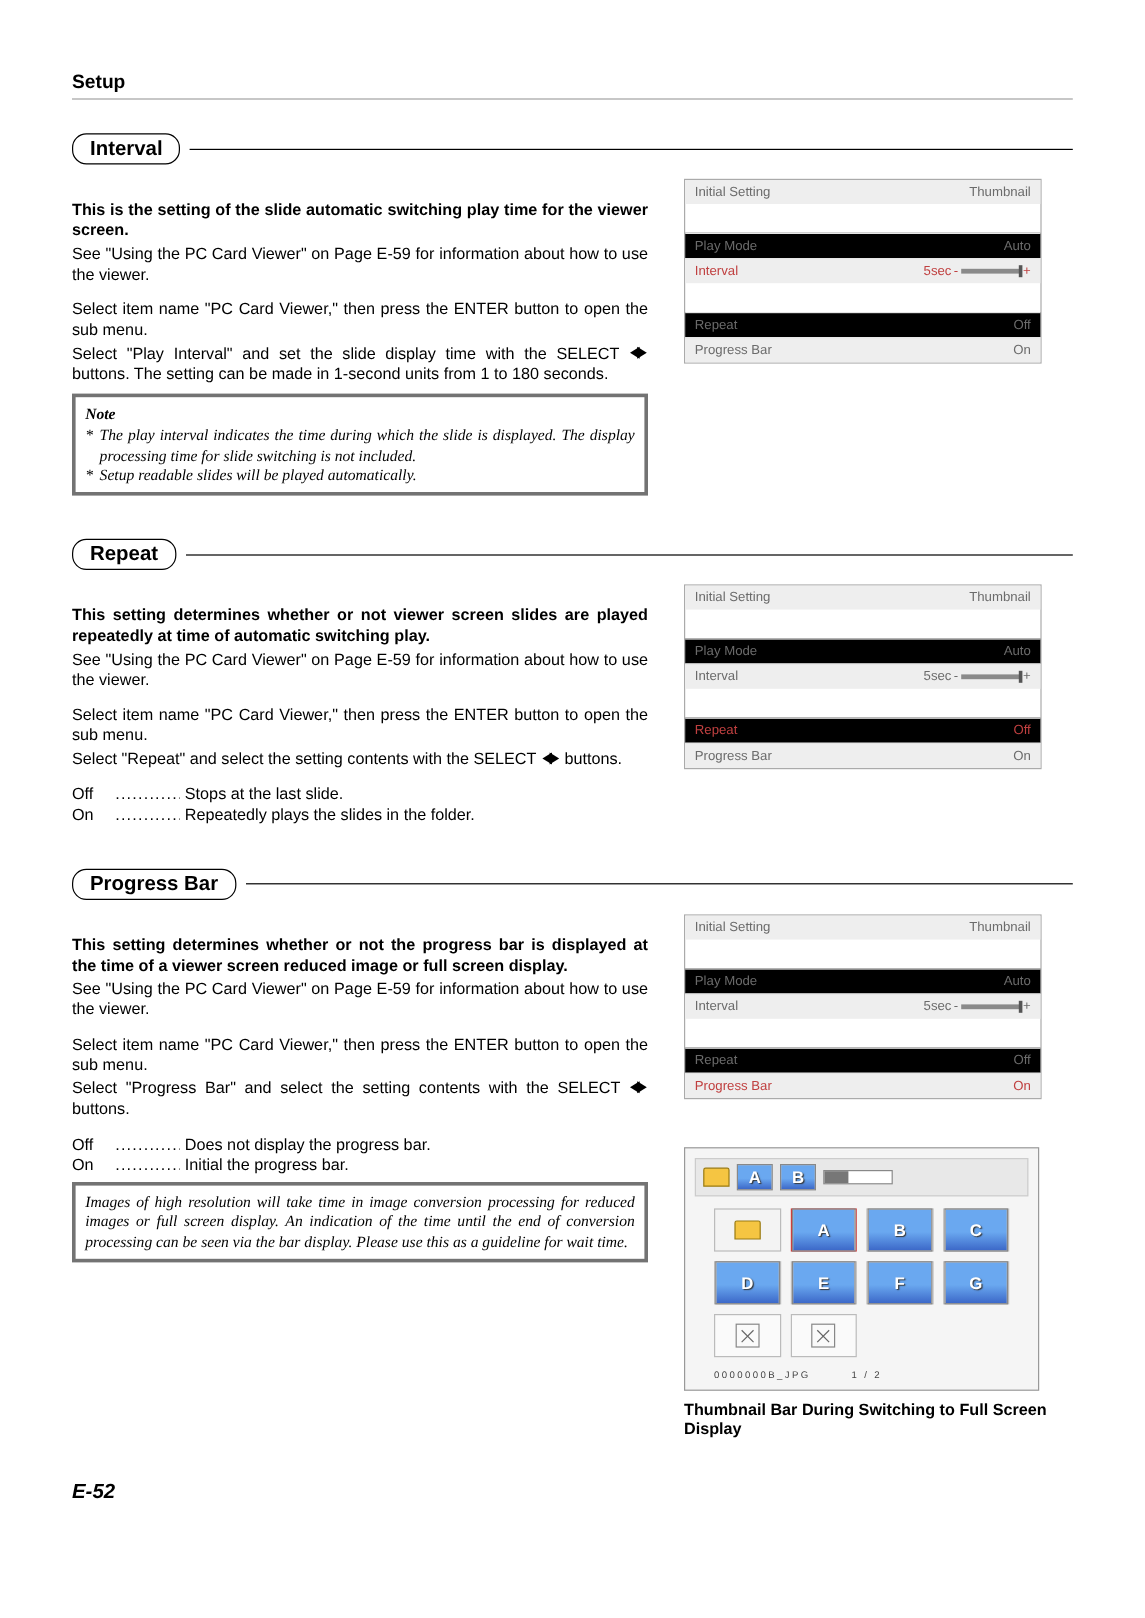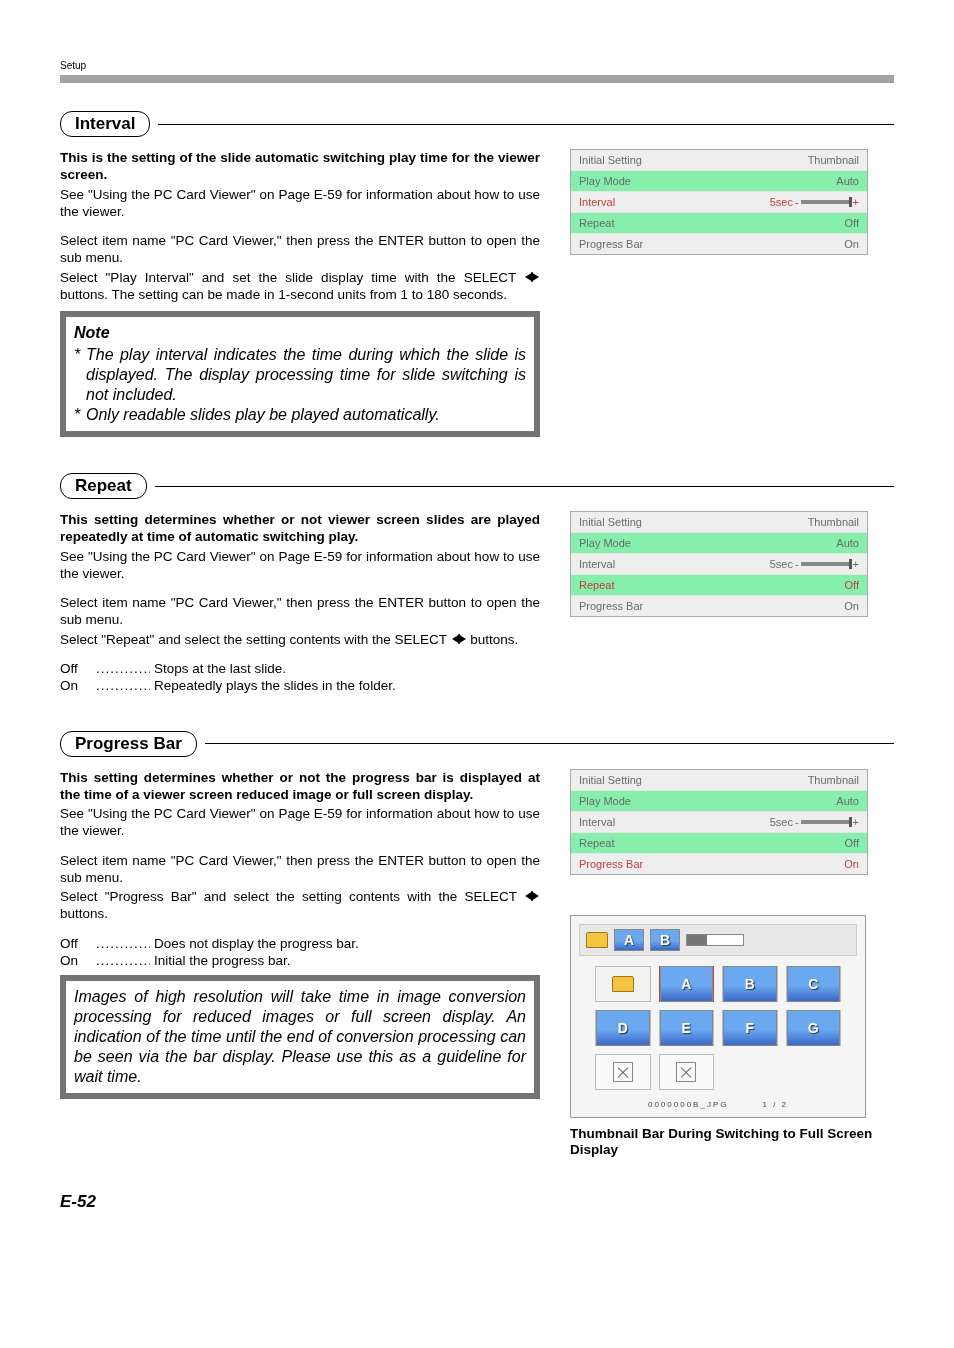--- a/index.html
+++ b/index.html
@@ -7,23 +7,23 @@
     margin: 0;
     padding: 0;
     background: #fff;
     color: #000;
     width: 954px;
   }
   .page {
     padding: 60px 60px 30px 60px;
   }
   .header-title {
-    font-weight: normal;
-    font-size: 10px;
-    border-bottom: 8px solid #a3a3a3;
+    font-weight: bold;
+    font-size: 16px;
+    border-bottom: 1px solid #a3a3a3;
     padding-bottom: 4px;
     margin-bottom: 28px;
   }
   .section-rule {
     display: flex;
     align-items: center;
     margin-bottom: 12px;
   }
   .section-pill {
     border: 1.5px solid #000;
@@ -40,42 +40,44 @@
   }
   .two-col {
     display: flex;
     gap: 30px;
     margin-bottom: 36px;
   }
   .left-col {
     flex: 0 0 480px;
     font-size: 13.5px;
     line-height: 1.28;
+    margin-top: 17px;
   }
   .right-col {
     flex: 1;
   }
   .bold {
     font-weight: bold;
   }
   .justify {
     text-align: justify;
   }
   .para {
     margin: 0 0 2px 0;
   }
   .gap {
     height: 10px;
   }
   .note-box {
-    border: 6px solid #737373;
+    border: 3px solid #737373;
     padding: 6px 8px;
     font-style: italic;
-    font-size: 16px;
+    font-size: 13px;
     line-height: 1.25;
+    font-family: Liberation Serif, serif;
   }
   .note-title {
     font-weight: bold;
     font-style: italic;
     margin-bottom: 2px;
   }
   .menu-table {
     border: 1px solid #aaa;
     font-size: 11px;
     color: #6b6b6b;
@@ -83,21 +85,21 @@
   }
   .menu-row {
     display: flex;
     border-top: 1px solid #e6e6e6;
     padding: 2px 8px;
     background: #eeeeee;
     height: 16px;
     align-items: center;
   }
   .menu-row:first-child { border-top: none; }
-  .menu-row.white { background: #86efac; }
+  .menu-row.white { background: #000000; margin-top: 24px; }
   .menu-label { flex: 0 0 120px; }
   .menu-value { flex: 1; text-align: right; }
   .menu-row.highlight .menu-label,
   .menu-row.highlight .menu-value { color: #c04040; }
   .slider {
     display: inline-flex;
     align-items: center;
     gap: 2px;
   }
   .slider-track {
@@ -229,21 +231,21 @@
   .x-icon::before, .x-icon::after {
     content: '';
     position: absolute;
     left: 2px; right: 2px; top: 50%;
     border-top: 1px solid #666;
   }
   .x-icon::before { transform: rotate(45deg); }
   .x-icon::after { transform: rotate(-45deg); }
   .thumb-footer {
     display: flex;
-    justify-content: center;
+    justify-content: flex-start;
     font-size: 8px;
     letter-spacing: 2px;
     color: #444;
     padding: 4px 16px 0 16px;
     gap: 34px;
   }
   .page-num {
     font-weight: bold;
     font-style: italic;
     font-size: 17px;
@@ -275,21 +277,21 @@
       </p>
       <div style="height:6px"></div>
       <div class="note-box">
         <div class="note-title">Note</div>
         <div style="display:flex">
             <div style="flex:0 0 12px">*</div>
             <div class="justify">The play interval indicates the time during which the slide is displayed. The display processing time for slide switching is not included.</div>
           </div>
         <div style="display:flex">
             <div style="flex:0 0 12px">*</div>
-            <div class="justify">Only readable slides play be played automatically.</div>
+            <div class="justify">Setup readable slides will be played automatically.</div>
           </div>
       </div>
     </div>
     <div class="right-col">
       <div class="menu-table">
         <div class="menu-row">
             <span class="menu-label">Initial Setting</span>
             <span class="menu-value">Thumbnail</span>
           </div>
         <div class="menu-row white">

